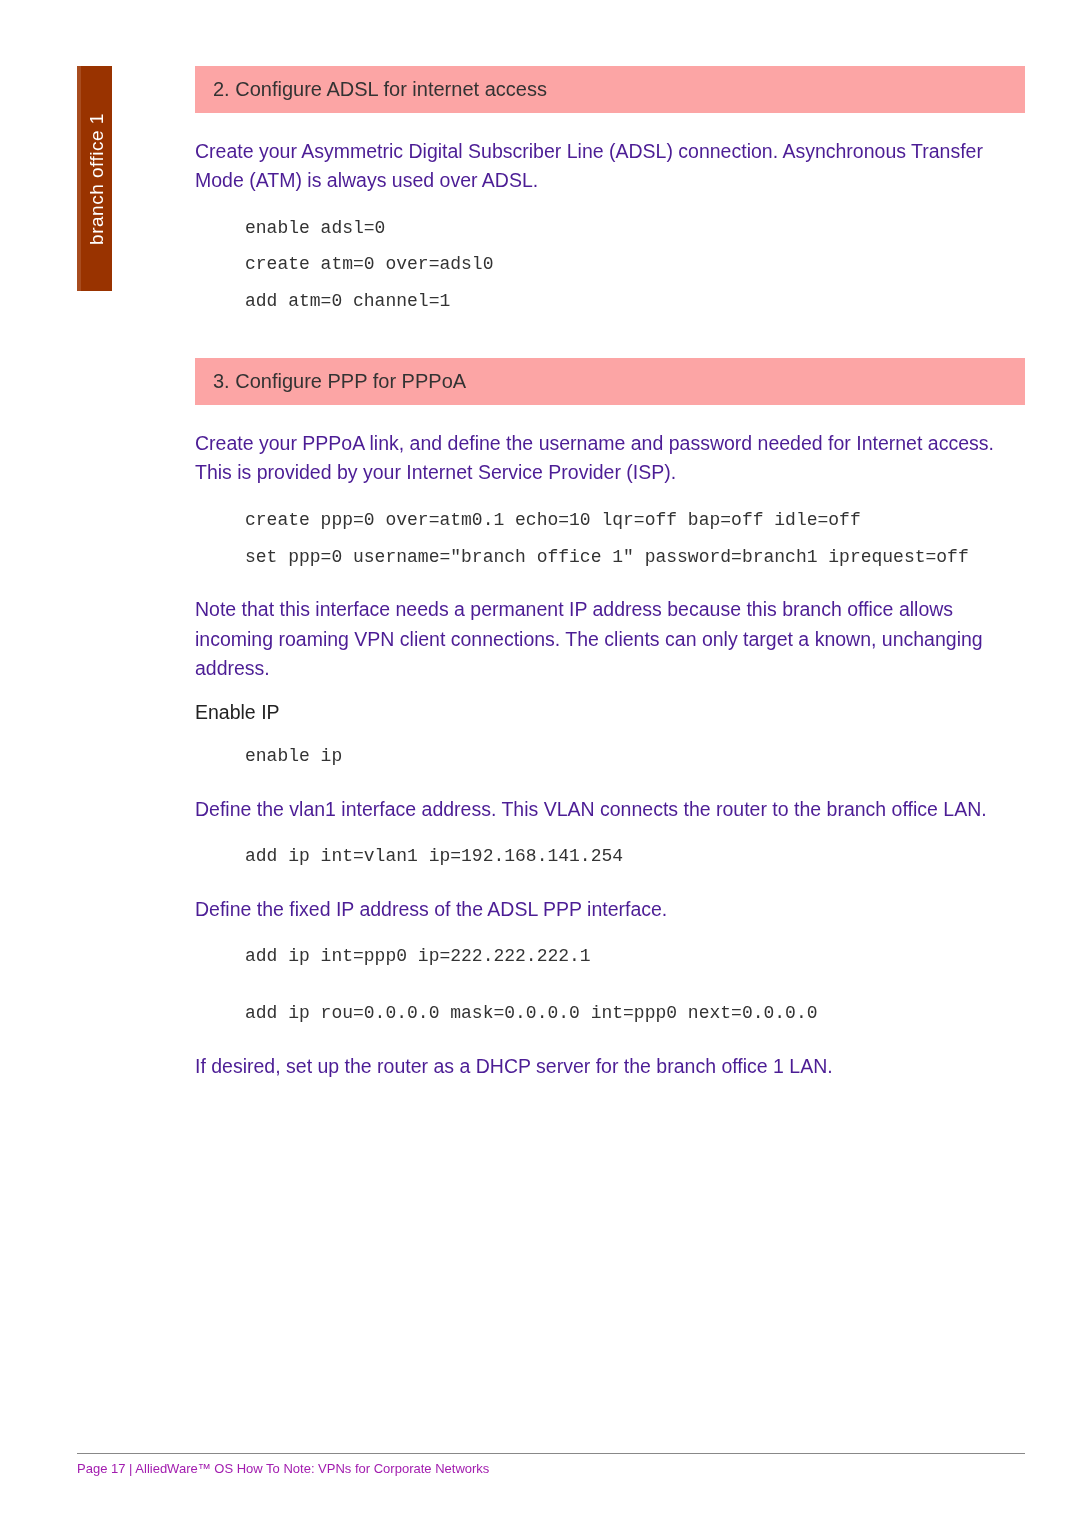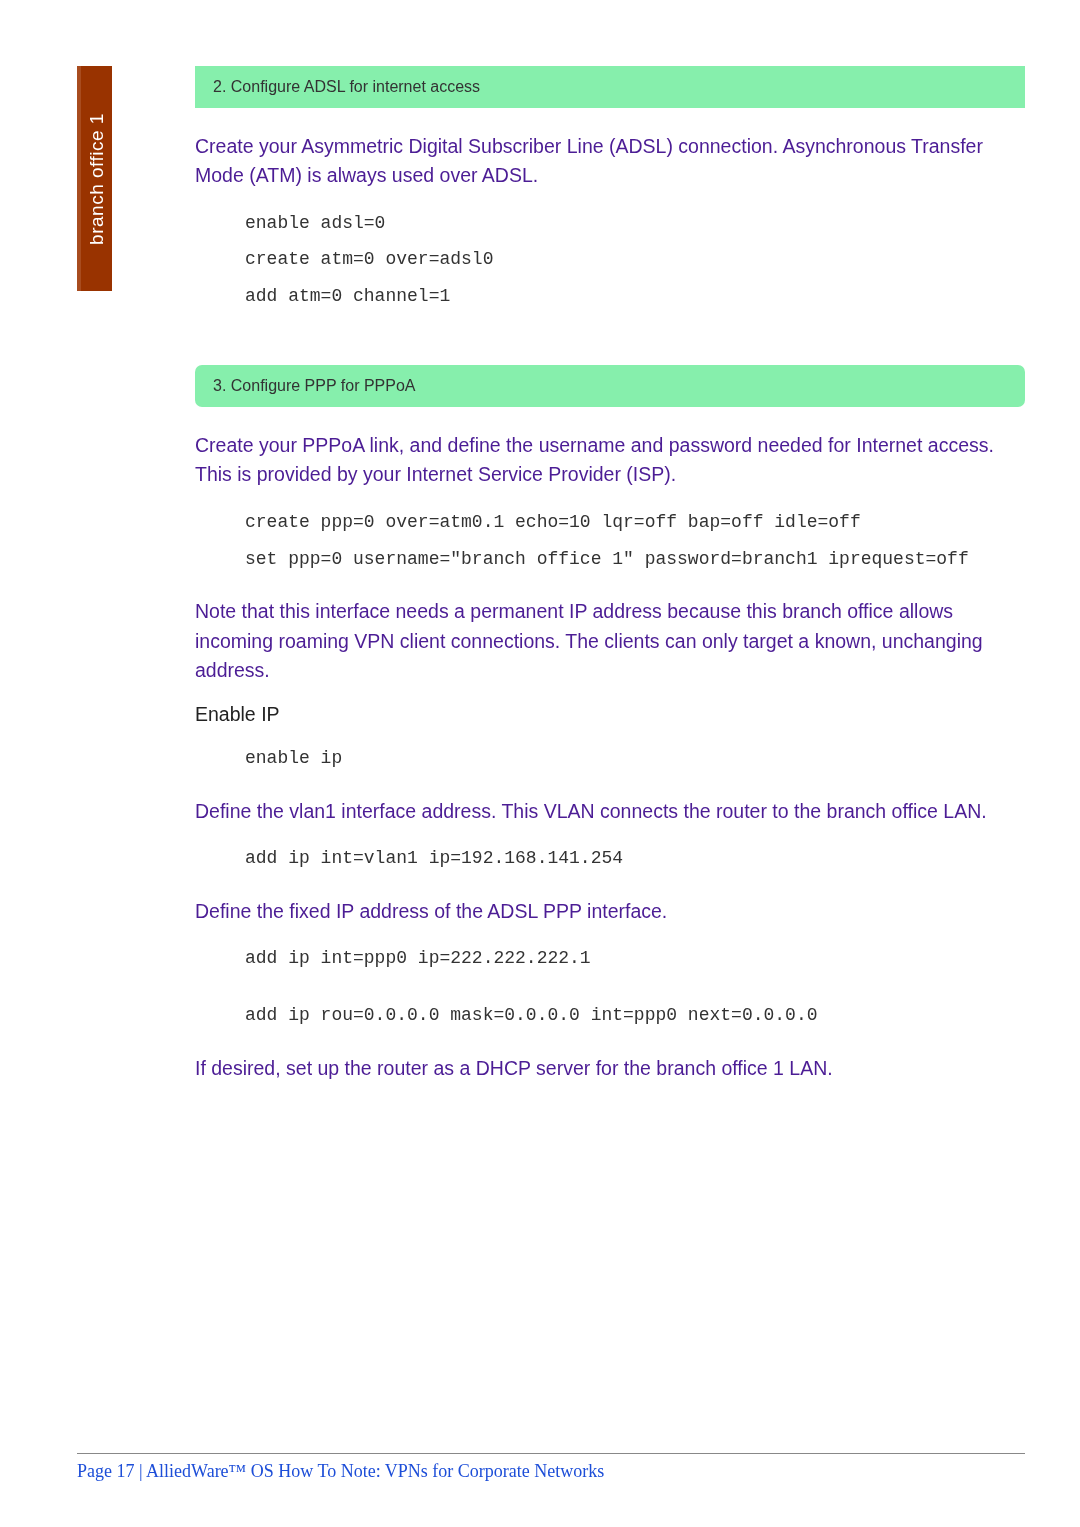--- a/index.html
+++ b/index.html
@@ -33,30 +33,29 @@
       font-size: 19px;
       letter-spacing: 0.5px;
     }
     .content {
       position: absolute;
       left: 195px;
       top: 66px;
       width: 830px;
     }
     .section-header {
-      background: #86efac;
+      background: #fca5a5;
       padding: 12px 18px;
-      font-size: 16px;
+      font-size: 20px;
       color: #333;
       margin-bottom: 24px;
       margin-top: 0;
     }
     .section-header.spaced {
-      margin-top: 50px;
-      border-radius: 7px;
+      margin-top: 38px;
     }
     .body-text {
       font-size: 19.5px;
       color: #4c1d95;
       line-height: 1.5;
       margin-bottom: 14px;
     }
     .code-block {
       font-family: "Courier New", monospace;
       font-size: 18px;
@@ -76,23 +75,22 @@
       position: absolute;
       left: 77px;
       top: 1453px;
       width: 948px;
       border-top: 1px solid #888;
     }
     .footer-text {
       position: absolute;
       left: 77px;
       top: 1461px;
-      font-size: 18px;
-      color: #1d4ed8;
-      font-family: Liberation Serif, serif;
+      font-size: 13px;
+      color: #a21caf;
     }
   </style>
 </head>
 <body>
 
 <div class="side-tab">
   <span class="side-tab-text">branch office 1</span>
 </div>
 
 <div class="content">

